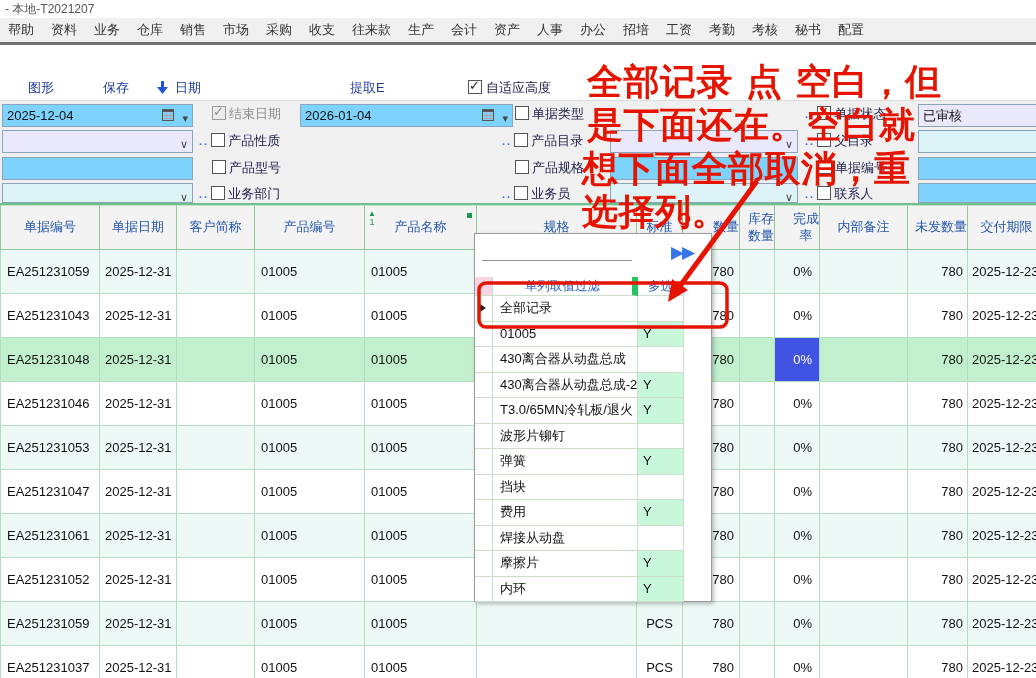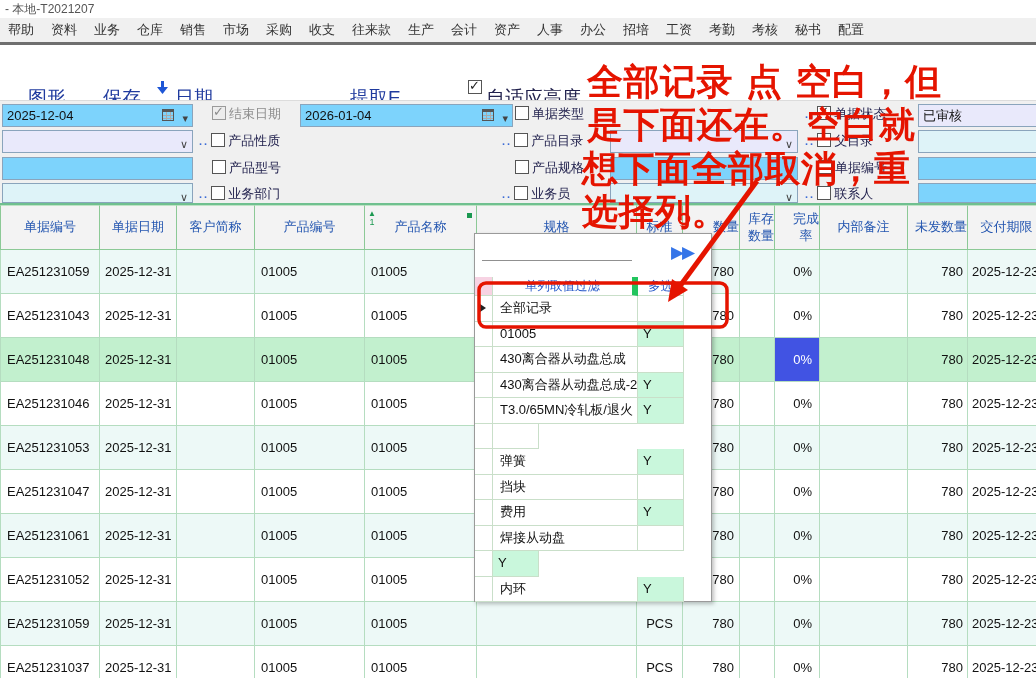--- a/index.html
+++ b/index.html
@@ -11,21 +11,21 @@
   }
   .abs{position:absolute;}
 
   
   .titlebar{left:0;top:0;width:1036px;height:18px;color:#555;font-size:12px;padding-left:5px;line-height:18px;background:#fff;}
   .menubar{left:0;top:18px;width:1036px;height:24px;background:#f0f0f0;display:flex;align-items:center;padding-left:8px;box-sizing:border-box;}
   .menu-item{color:#333;font-size:13px;margin-right:17px;white-space:nowrap;}
   .menuline{left:0;top:42px;width:1036px;height:3px;background:#6f6f6f;}
 
   
-  .tb-label{color:#1f3a9e;font-size:19px;white-space:nowrap;top:85px;}
+  .tb-label{color:#1f3a9e;font-size:13px;white-space:nowrap;top:79px;}
   .down-arrow-icon{top:80px;}
   .cb{display:inline-block;width:12px;height:12px;border:1px solid #555;background:#fff;position:relative;vertical-align:-2px;box-sizing:content-box;}
   .cb.checked::after{content:"✓";position:absolute;left:0px;top:-3px;font-size:13px;color:#222;font-weight:bold;}
   .cb.disabled{background:#ededed;border-color:#9a9a9a;}
   .cb.disabled::after{color:#8a8a8a;}
 
   
   .filterpanel{left:0;top:100px;width:1036px;height:103px;background:#f0f0f0;border-top:1px solid #dcdcdc;box-sizing:border-box;}
   .field{position:absolute;background:#7dd3fc;border:1px solid #8aa4bc;box-sizing:border-box;height:23px;line-height:21px;padding-left:4px;font-size:13px;color:#111;overflow:hidden;}
   .field.lav{background:#e9e9fb;}
@@ -412,20 +412,21 @@
         <div class="pv">430离合器从动盘总成-2</div>
         <div class="pf on">Y</div>
       </div>
       <div class="prow" style="top: 164px;">
         <div class="pg"></div>
         <div class="pv">T3.0/65MN冷轧板/退火</div>
         <div class="pf on">Y</div>
       </div>
       <div class="prow" style="top: 189.5px;">
         <div class="pg"></div>
+        <div class="pv">波形片铆钉</div>
         <div class="pf"></div>
       </div>
       <div class="prow" style="top: 215px;">
         <div class="pg"></div>
         <div class="pv">弹簧</div>
         <div class="pf on">Y</div>
       </div>
       <div class="prow" style="top: 240.5px;">
         <div class="pg"></div>
         <div class="pv">挡块</div>
@@ -436,20 +437,21 @@
         <div class="pv">费用</div>
         <div class="pf on">Y</div>
       </div>
       <div class="prow" style="top: 291.5px;">
         <div class="pg"></div>
         <div class="pv">焊接从动盘</div>
         <div class="pf"></div>
       </div>
       <div class="prow" style="top: 317px;">
         <div class="pg"></div>
+        <div class="pv">摩擦片</div>
         <div class="pf on">Y</div>
       </div>
       <div class="prow" style="top: 342.5px;">
         <div class="pg"></div>
         <div class="pv">内环</div>
         <div class="pf on">Y</div>
       </div>
     </div>
 </div>
 

